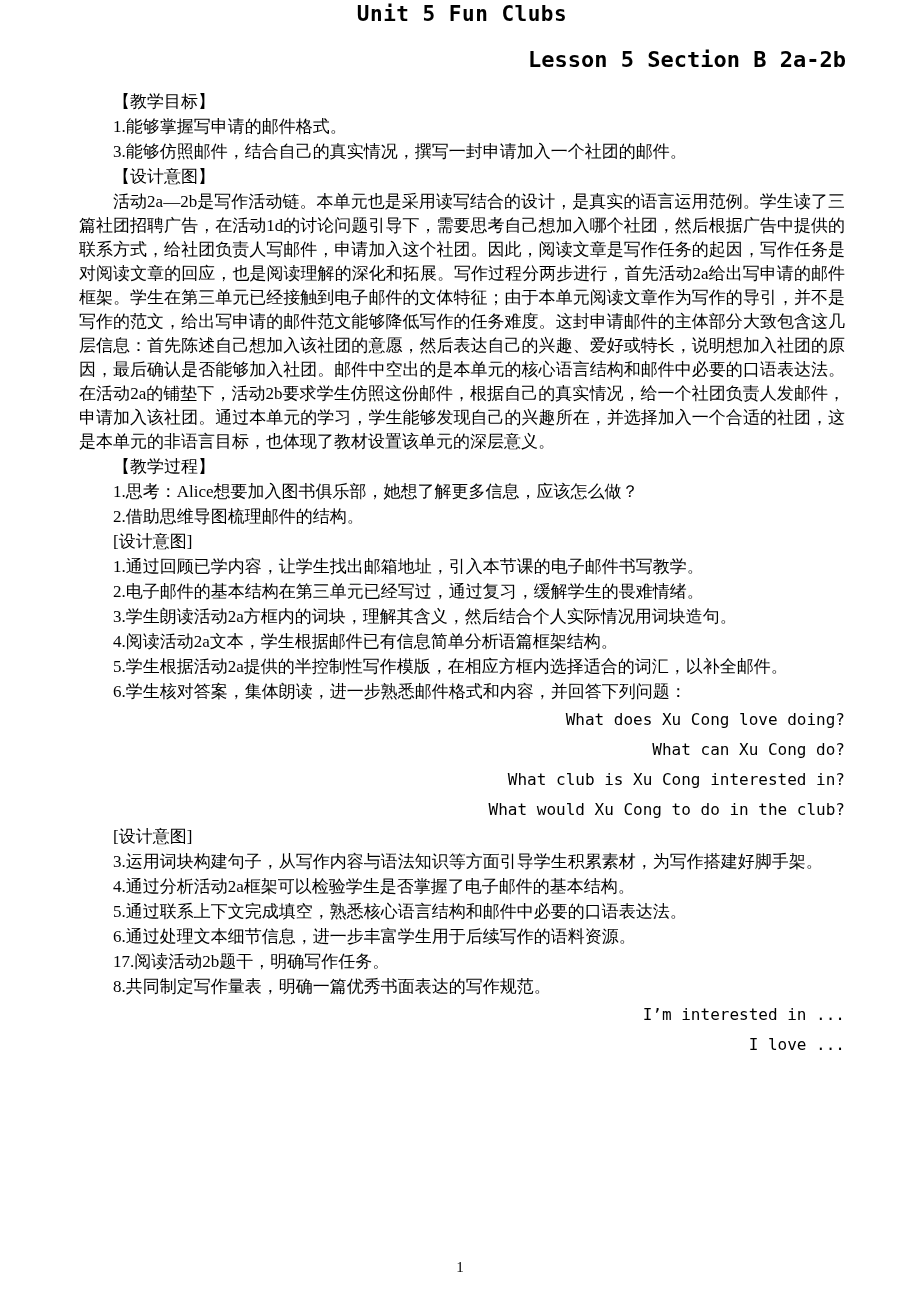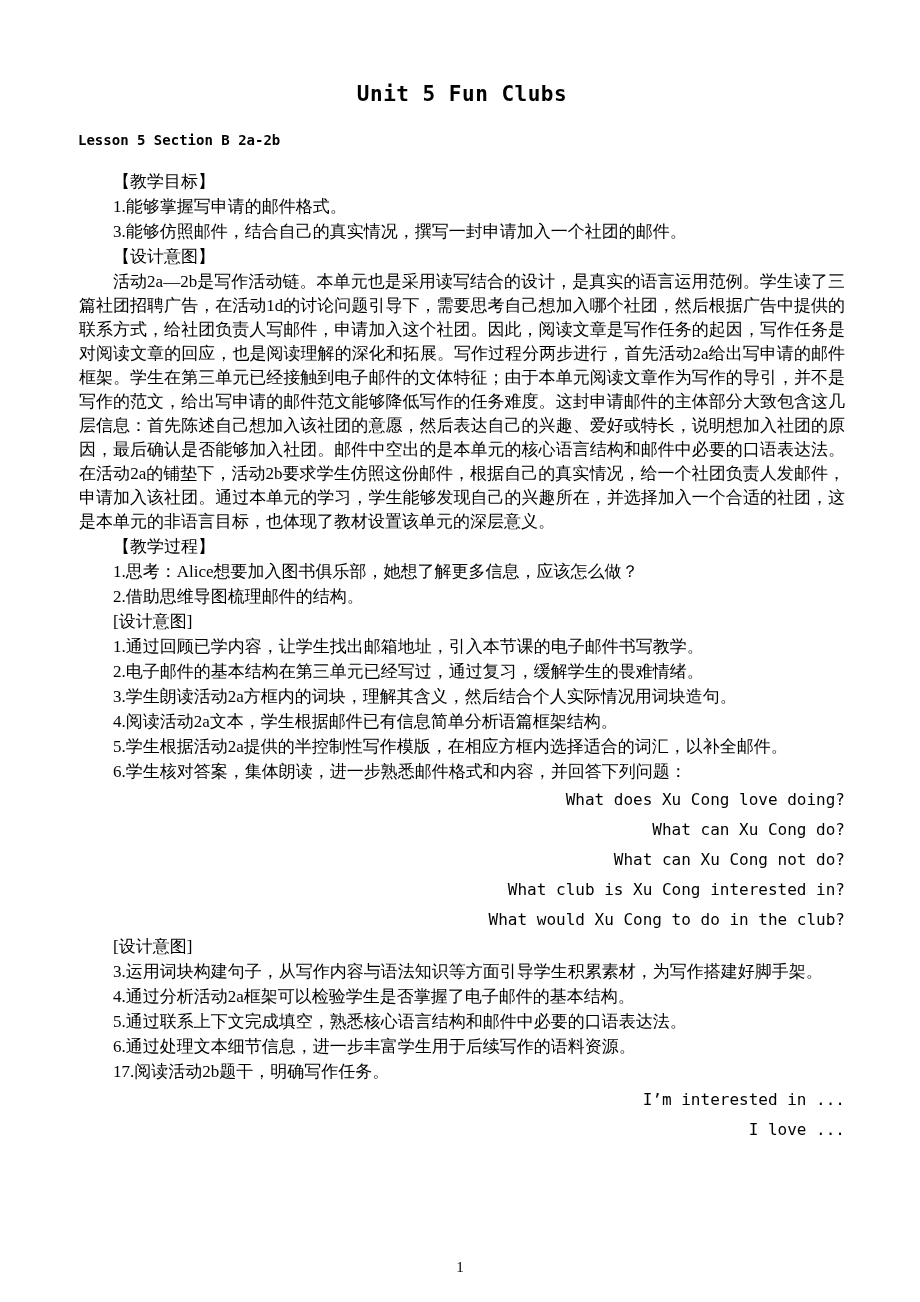--- a/index.html
+++ b/index.html
@@ -21,35 +21,34 @@
     font-family: "Liberation Serif", "DejaVu Serif", serif;
   }
   .content {
     position: absolute;
     left: 78px;
     right: 74px;
     top: 0;
   }
   .doc-title {
     margin: 0;
-    padding-top: 80px;
     text-align: center;
     font-family: "DejaVu Sans Mono", "Liberation Mono", monospace;
     font-size: 21px;
     font-weight: bold;
     line-height: 28px;
     letter-spacing: 0.5px;
   }
   .doc-subtitle {
     margin: 0;
     padding-top: 19px;
     padding-bottom: 16px;
-    text-align: left;
+    text-align: right;
     font-family: "DejaVu Sans Mono", "Liberation Mono", monospace;
-    font-size: 14px;
+    font-size: 22px;
     font-weight: bold;
     line-height: 26px;
   }
   .paragraphs {
     font-size: 17px;
     line-height: 24px;
   }
   .para {
     margin: 1px;
     text-indent: 2em;
@@ -92,27 +91,27 @@
         <p class="para">2.借助思维导图梳理邮件的结构。</p>
         <p class="para">[设计意图]</p>
         <p class="para">1.通过回顾已学内容，让学生找出邮箱地址，引入本节课的电子邮件书写教学。</p>
         <p class="para">2.电子邮件的基本结构在第三单元已经写过，通过复习，缓解学生的畏难情绪。</p>
         <p class="para">3.学生朗读活动2a方框内的词块，理解其含义，然后结合个人实际情况用词块造句。</p>
         <p class="para">4.阅读活动2a文本，学生根据邮件已有信息简单分析语篇框架结构。</p>
         <p class="para">5.学生根据活动2a提供的半控制性写作模版，在相应方框内选择适合的词汇，以补全邮件。</p>
         <p class="para">6.学生核对答案，集体朗读，进一步熟悉邮件格式和内容，并回答下列问题：</p>
         <p class="para en">What does Xu Cong love doing?</p>
         <p class="para en">What can Xu Cong do?</p>
-        <p class="para en">What can Xu Cong not do?</p>
         <p class="para en">What club is Xu Cong interested in?</p>
         <p class="para en">What would Xu Cong to do in the club?</p>
         <p class="para">[设计意图]</p>
         <p class="para">3.运用词块构建句子，从写作内容与语法知识等方面引导学生积累素材，为写作搭建好脚手架。</p>
         <p class="para">4.通过分析活动2a框架可以检验学生是否掌握了电子邮件的基本结构。</p>
         <p class="para">5.通过联系上下文完成填空，熟悉核心语言结构和邮件中必要的口语表达法。</p>
         <p class="para">6.通过处理文本细节信息，进一步丰富学生用于后续写作的语料资源。</p>
         <p class="para">17.阅读活动2b题干，明确写作任务。</p>
+        <p class="para">8.共同制定写作量表，明确一篇优秀书面表达的写作规范。</p>
         <p class="para en">I’m interested in ...</p>
         <p class="para en">I love ...</p>
       </div>
   </div>
   <div class="page-number">1</div>
 </div>
 
 </body></html>

